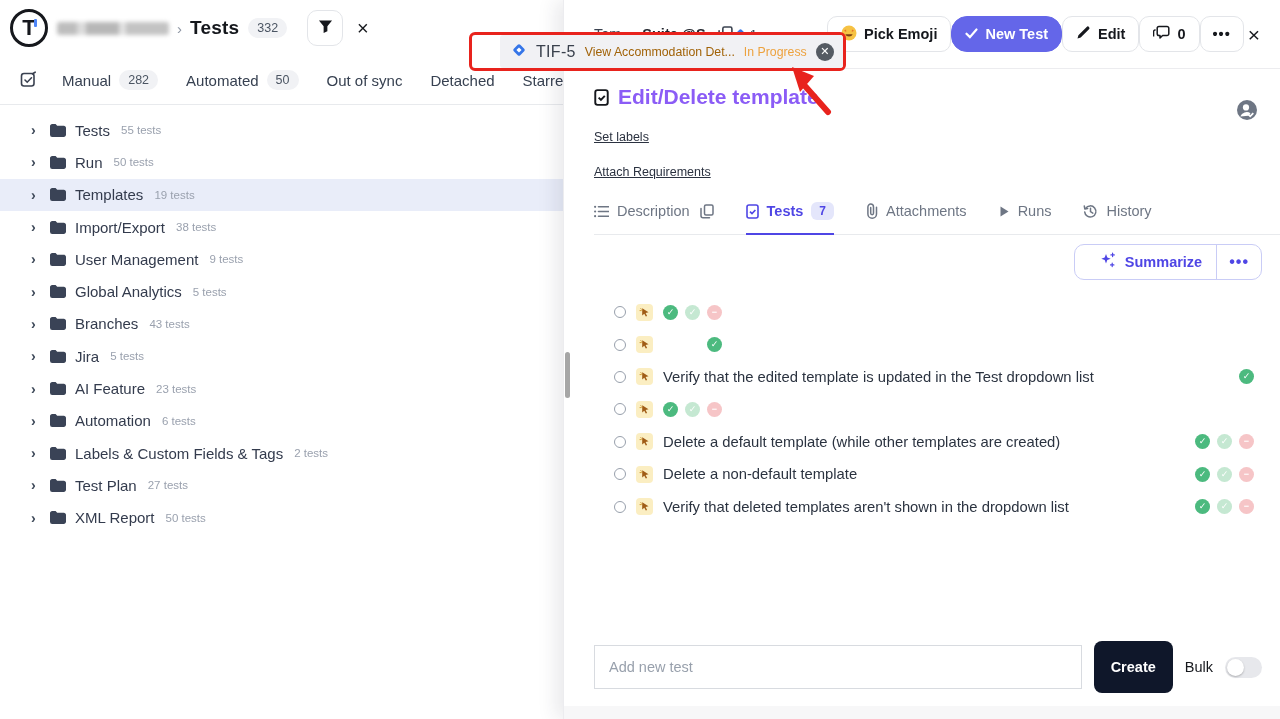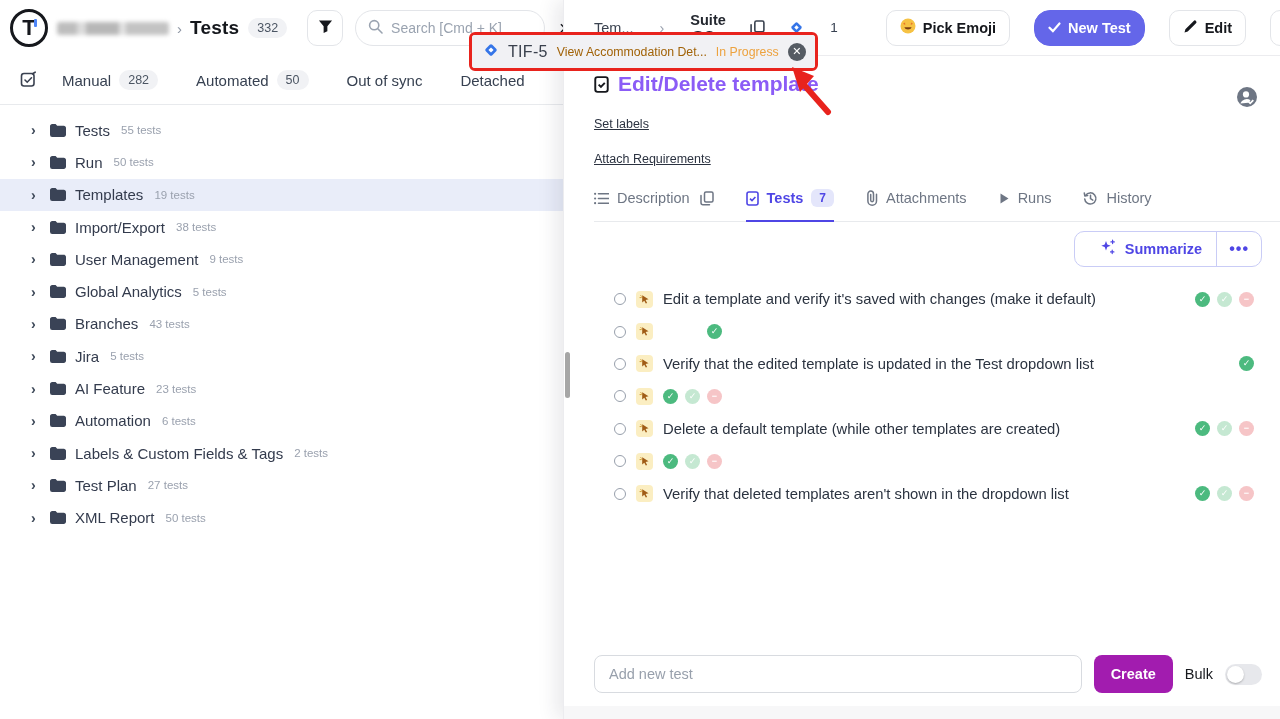--- a/index.html
+++ b/index.html
@@ -35,21 +35,21 @@
   .tree-row.selected { background:#e9edf9; }
   .chev { color:#3f4a5a; font-size:14px; font-weight:700; width:10px; line-height:1; }
   .f-icon { display:flex; flex:none; }
   .f-name { font-size:15px; color:#333b4d; font-weight:500; }
   .f-count { font-size:11.5px; color:#9aa1ae; margin-left:2px; }
 
   
   .drawer { position:absolute; top:0; left:563px; right:0; bottom:0; background:#fff; border-left:1px solid #ececef; box-shadow:-7px 0 18px rgba(35,38,59,.10); z-index:10; }
   .drawer::after { content:""; position:absolute; left:0; right:0; bottom:0; height:13px; background:#f7f7f8; }
 
-  .drawer-header { height:56px; border-bottom:1px solid #ececef; display:flex; align-items:center; padding:0 14px 0 30px; gap:24px; }
+  .drawer-header { height:69px; border-bottom:1px solid #ececef; display:flex; align-items:center; padding:0 14px 0 30px; gap:0; }
   .bc-parent, .bc-sep { font-size:14.5px; color:#3b4350; }
   .bc-sep { color:#9aa1ae; margin:0 2px; }
   .bc-current { font-size:14.5px; color:#23272f; font-weight:600; }
   .hdr-icon { color:#3b4350; display:flex; cursor:pointer; }
   .linked-count { font-size:13.5px; color:#374151; margin-left:2px; }
   .hdr-spacer { flex:1; }
   .btn { height:36px; border:1px solid #e3e5e9; border-radius:10px; background:#fff; display:flex; align-items:center; gap:7px; padding:0 13px; font-size:14.5px; font-weight:600; color:#16181d; cursor:pointer; flex:none; }
   .btn-primary { background:#6466e9; border-color:#6466e9; color:#fff;border-radius:16px; }
   .btn-dots { letter-spacing:1px; padding:0 12px; font-weight:700; }
   .hdr-x { font-size:21px; color:#16181d; margin:0 6px 0 4px; cursor:pointer; line-height:1; }
@@ -82,32 +82,32 @@
   .t-emoji { width:17px; height:17px; background:#fbeec2; border-radius:4px; display:flex; align-items:center; justify-content:center; flex:none; }
   .t-title { font-size:14.8px; color:#2b3340; flex:1; white-space:nowrap; overflow:hidden; }
   .t-badges { display:flex; gap:7px; flex:none; }
   .badge { width:15px; height:15px; border-radius:50%; display:flex; align-items:center; justify-content:center; font-size:9px; font-weight:700; color:#fff; line-height:1; }
   .b-pass { background:#4cba7f; }
   .b-pass-muted { background:#c5e8d2; }
   .b-minus-muted { background:#f6c5c7; }
   .b-empty { background:transparent; }
 
   .composer { position:absolute; left:30px; right:18px; bottom:26px; display:flex; align-items:center; gap:12px; }
-  .add-input { flex:1; height:38px; border:1px solid #d8dbe0; border-radius:8px; padding:0 14px; font-size:14.5px; font-family:inherit; color:#2b3240; outline:none; }
+  .add-input { flex:1; height:44px; border:1px solid #d8dbe0; border-radius:0; padding:0 14px; font-size:14.5px; font-family:inherit; color:#2b3240; outline:none; }
   .add-input::placeholder { color:#98a0ac; }
-  .create-btn { height:38px; padding:0 17px; background:#a21caf; border:none; border-radius:8px; color:#fff; font-size:14.5px; font-weight:600; font-family:inherit; cursor:pointer; }
+  .create-btn { height:52px; padding:0 17px; background:#0f172a; border:none; border-radius:8px; color:#fff; font-size:14.5px; font-weight:600; font-family:inherit; cursor:pointer; }
   .bulk-label { font-size:14.5px; color:#16181d; font-weight:500; }
   .toggle { width:37px; height:21px; background:#e7e8ec; border-radius:11px; position:relative; cursor:pointer; flex:none; }
   .toggle .knob { position:absolute; left:2px; top:2px; width:17px; height:17px; background:#fff; border-radius:50%; box-shadow:0 1px 2px rgba(0,0,0,.25); }
 
   .drag-handle { position:absolute; left:1px; top:352px; width:5px; height:46px; background:#a6a6a6; border-radius:3px; z-index:12; cursor:col-resize; }
 
   
   .issue-anno { position:absolute; left:469px; top:32px; z-index:30; border:3px solid #e8231d; border-radius:6px; }
-  .issue-chip { height:33px; background:#f1f1f4; border-radius:3px; display:flex; align-items:center; gap:9px; padding:0 9px 0 11px; }
+  .issue-chip { height:33px; background:#f1f1f4; border-radius:3px; display:flex; align-items:center; gap:9px; padding:0 9px 0 11px;margin-left:28px; }
   .chip-key { font-size:16px; font-weight:500; color:#3a414d; letter-spacing:.3px; }
   .chip-title { font-size:12.3px; color:#a16207;text-align:right; }
   .chip-status { font-size:12.3px; color:#eda23e; font-weight:400;text-align:right; }
   .chip-x { width:18px; height:18px; border-radius:50%; background:#555b63; color:#fff; font-size:11px; display:flex; align-items:center; justify-content:center; cursor:pointer; line-height:1; }
   .anno-arrow { position:absolute; left:786px; top:64px; z-index:31; pointer-events:none; }
 </style>
 </head>
 <body>
 
 <div class="page">
@@ -117,39 +117,32 @@
       </div>
     <div class="blur-name"></div>
     <span class="crumb-sep">›</span>
     <span class="section-title">Tests</span>
     <span class="pill">332</span>
     <div class="icon-btn filter-btn">
       <span><svg width="15" height="15" viewBox="0 0 16 15" fill="currentColor">
             <path d="M1 1h14L10 7.3V12.6l-4 1.9V7.3z"></path>
           </svg></span>
     </div>
-    <div class="search-box">
-      <span><svg width="15" height="15" viewBox="0 0 15 15">
-            <circle cx="6.2" cy="6.2" r="4.6" fill="none" stroke="currentColor" stroke-width="1.6"></circle>
-            <path d="M9.8 9.8L14 14" stroke="currentColor" stroke-width="1.6" stroke-linecap="round"></path>
-          </svg></span>
-      <input class="search-input" placeholder="Search [Cmd + K]" style="">
-    </div>
     <span class="plain-x">×</span>
   </div>
 
   <div class="filterbar">
     <span class="clip-icon">
         <svg width="18" height="18" viewBox="0 0 18 18">
           <rect x="1.5" y="2.5" width="12.5" height="12.5" rx="2.5" fill="none" stroke="currentColor" stroke-width="1.6"></rect>
           <path d="M5 9l2.2 2.2L11.5 6.8" fill="none" stroke="currentColor" stroke-width="1.6" stroke-linecap="round"></path>
           <path d="M12.5 2.8l2.7-1.6" stroke="currentColor" stroke-width="1.6" stroke-linecap="round"></path>
         </svg>
       </span>
-    <div style="display:flex;gap:38px;align-items:center">
+    <div style="display:flex;gap:28px;align-items:center">
         <div class="ftab">
           <span class="flabel">Manual</span>
           <span class="pill">282</span>
         </div>
         <div class="ftab">
           <span class="flabel">Automated</span>
           <span class="pill">50</span>
         </div>
         <div class="ftab">
           <span class="flabel">Out of sync</span>
@@ -459,21 +452,20 @@
 
     <div class="tests-list">
   <div class="test-row">
     <span class="t-circle"></span>
     <span class="t-emoji">
             <svg width="11" height="11" viewBox="0 0 11 11">
               <path d="M3.2 1.2l6.3 4-2.9.8 1.5 2.9-1.3.7-1.5-2.9-2.1 1.9z" fill="#a05c16"></path>
               <path d="M1 3.6h1.3M1.8 1.5l.9.9" stroke="#d29a2e" stroke-width="1" stroke-linecap="round"></path>
             </svg>
           </span>
-    <span class="t-title">Edit a template and verify it's saved with changes (make it default)</span>
     <span class="t-badges">
             <span class="badge b-pass">✓</span>
             <span class="badge b-pass-muted">✓</span>
             <span class="badge b-minus-muted">−</span>
           </span>
   </div>
 
   <div class="test-row">
     <span class="t-circle"></span>
     <span class="t-emoji">
@@ -537,20 +529,21 @@
   </div>
 
   <div class="test-row">
     <span class="t-circle"></span>
     <span class="t-emoji">
             <svg width="11" height="11" viewBox="0 0 11 11">
               <path d="M3.2 1.2l6.3 4-2.9.8 1.5 2.9-1.3.7-1.5-2.9-2.1 1.9z" fill="#a05c16"></path>
               <path d="M1 3.6h1.3M1.8 1.5l.9.9" stroke="#d29a2e" stroke-width="1" stroke-linecap="round"></path>
             </svg>
           </span>
+    <span class="t-title">Delete a non-default template</span>
     <span class="t-badges">
             <span class="badge b-pass">✓</span>
             <span class="badge b-pass-muted">✓</span>
             <span class="badge b-minus-muted">−</span>
           </span>
   </div>
 
   <div class="test-row">
     <span class="t-circle"></span>
     <span class="t-emoji">

